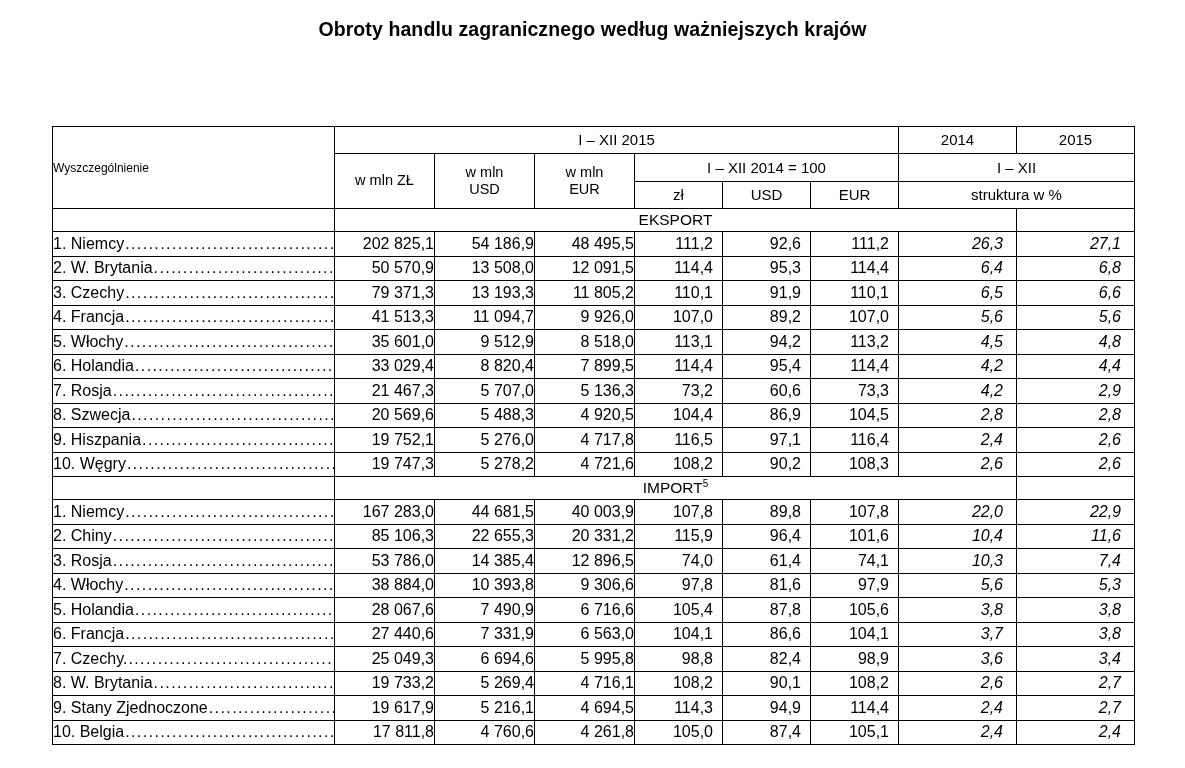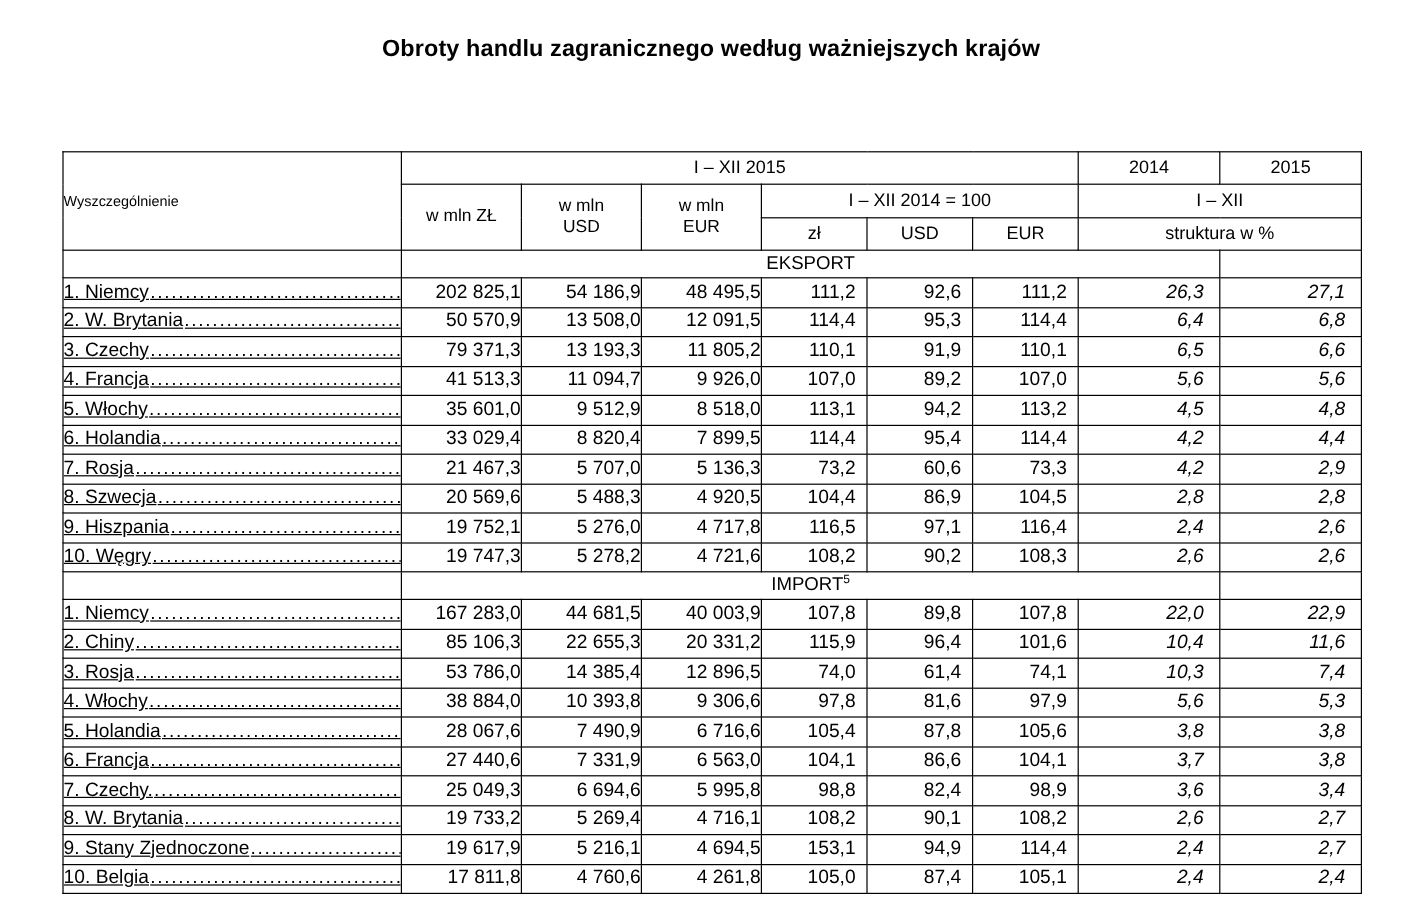--- a/index.html
+++ b/index.html
@@ -12,21 +12,21 @@
     width: 1185px;
     height: 768px;
     font-family: "Liberation Sans", sans-serif;
     color: #000000;
     position: relative;
     overflow: hidden;
   }
 
   .page-title {
     position: absolute;
-    top: 30px;
+    top: 18px;
     left: 0;
     width: 1185px;
     text-align: center;
     font-size: 19.5px;
     font-weight: bold;
     letter-spacing: 0.1px;
   }
 
   .table-wrap {
     position: absolute;
@@ -104,21 +104,20 @@
   }
 
   
   td.name {
     font-size: 16px;
     height: 23.5px;
     padding: 0 2px 0 10px;
     white-space: nowrap;
     overflow: hidden;
     position: relative;
-    text-decoration: underline;
   }
   .name-inner {
     display: flex;
     align-items: baseline;
     width: 100%;
   }
   .name-text { flex: 0 0 auto; }
   .leader {
     flex: 1 1 auto;
     overflow: hidden;
@@ -490,21 +489,21 @@
         <tr>
           <td class="name">
             <span class="name-inner">
               <span class="name-text">9. Stany Zjednoczone</span>
               <span class="leader">........................................................................................................................</span>
             </span>
           </td>
           <td class="num">19 617,9</td>
           <td class="num">5 216,1</td>
           <td class="num">4 694,5</td>
-          <td class="num pct">153,1</td>
+          <td class="num pct">114,3</td>
           <td class="num pct">94,9</td>
           <td class="num pct">114,4</td>
           <td class="num str">2,4</td>
           <td class="num str">2,7</td>
         </tr>
         <tr>
           <td class="name">
             <span class="name-inner">
               <span class="name-text">10. Belgia</span>
               <span class="leader">........................................................................................................................</span>

